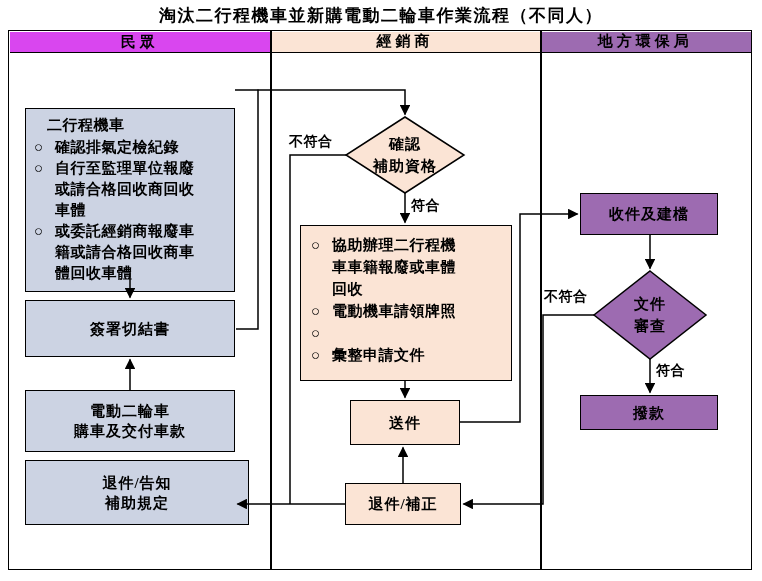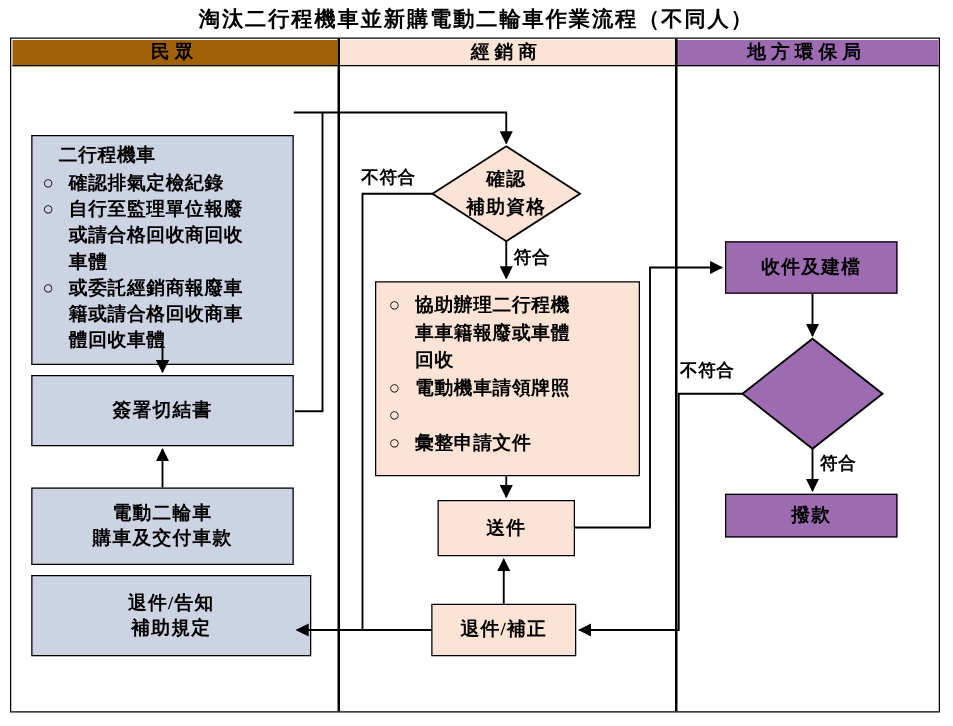--- a/index.html
+++ b/index.html
@@ -8,21 +8,21 @@
   .canvas { position:relative; width:762px; height:581px; background:#fff; overflow:hidden; font-weight:bold;border-radius:18px; }
 
   .title { position:absolute; top:4px; left:0; width:100%; text-align:center; font-size:17px; letter-spacing:1.5px; z-index:2; }
 
   .frame { position:absolute; left:8px; top:30px; width:744px; height:540px; border:1.5px solid #000; z-index:1; }
   .lane-sep { position:absolute; top:31px; width:1.5px; height:538px; background:#000; z-index:2; }
   .sep-1 { left:270px; }
   .sep-2 { left:540px; }
 
   .hdr { position:absolute; top:31.5px; height:21px; border-bottom:1.5px solid #000; display:flex; align-items:center; justify-content:center; font-size:15px; letter-spacing:4px; z-index:1; }
-  .hdr-public { left:9.5px; width:260.5px; background:#a16207; }
+  .hdr-public { left:9.5px; width:260.5px; background:#d946ef;align-items:flex-end; }
   .hdr-dealer { left:270px; width:270px; background:#fbe4d5; }
   .hdr-epb { left:540px; width:210.5px; background:#9d6bb1; }
 
   .box { position:absolute; border:1.5px solid #000; display:flex; flex-direction:column; align-items:center; justify-content:center; text-align:center; font-size:15px; line-height:20px; letter-spacing:1px; z-index:3; }
   .public { background:#ccd3e3; }
   .dealer { background:#fbe4d5; }
   .epb { background:#9d6bb1; }
 
   .listbox { align-items:flex-start; justify-content:flex-start; text-align:left; letter-spacing:0.5px; }
   .node-two-stroke { left:25px; top:88px; width:210px; height:184px; padding:5px 2px 2px 8px; line-height:21px;margin-top:20px; }
@@ -163,19 +163,23 @@
       <polyline points="594,315 543,315 543,504 463.5,504" marker-end="url(#arr)"></polyline>
       <line x1="650" y1="359" x2="650" y2="392.5" marker-end="url(#arr)"></line>
       <line x1="403" y1="483" x2="403" y2="447.5" marker-end="url(#arr)"></line>
     </g>
   </svg>
 
   <div class="dlabel dl-check">
     <div>確認</div>
     <div>補助資格</div>
   </div>
+  <div class="dlabel dl-review">
+    <div>文件</div>
+    <div>審查</div>
+  </div>
 
   <div class="elabel el-ne1">不符合</div>
   <div class="elabel el-e1">符合</div>
   <div class="elabel el-ne2">不符合</div>
   <div class="elabel el-e2">符合</div>
 
 </div>
 
 </body></html>

